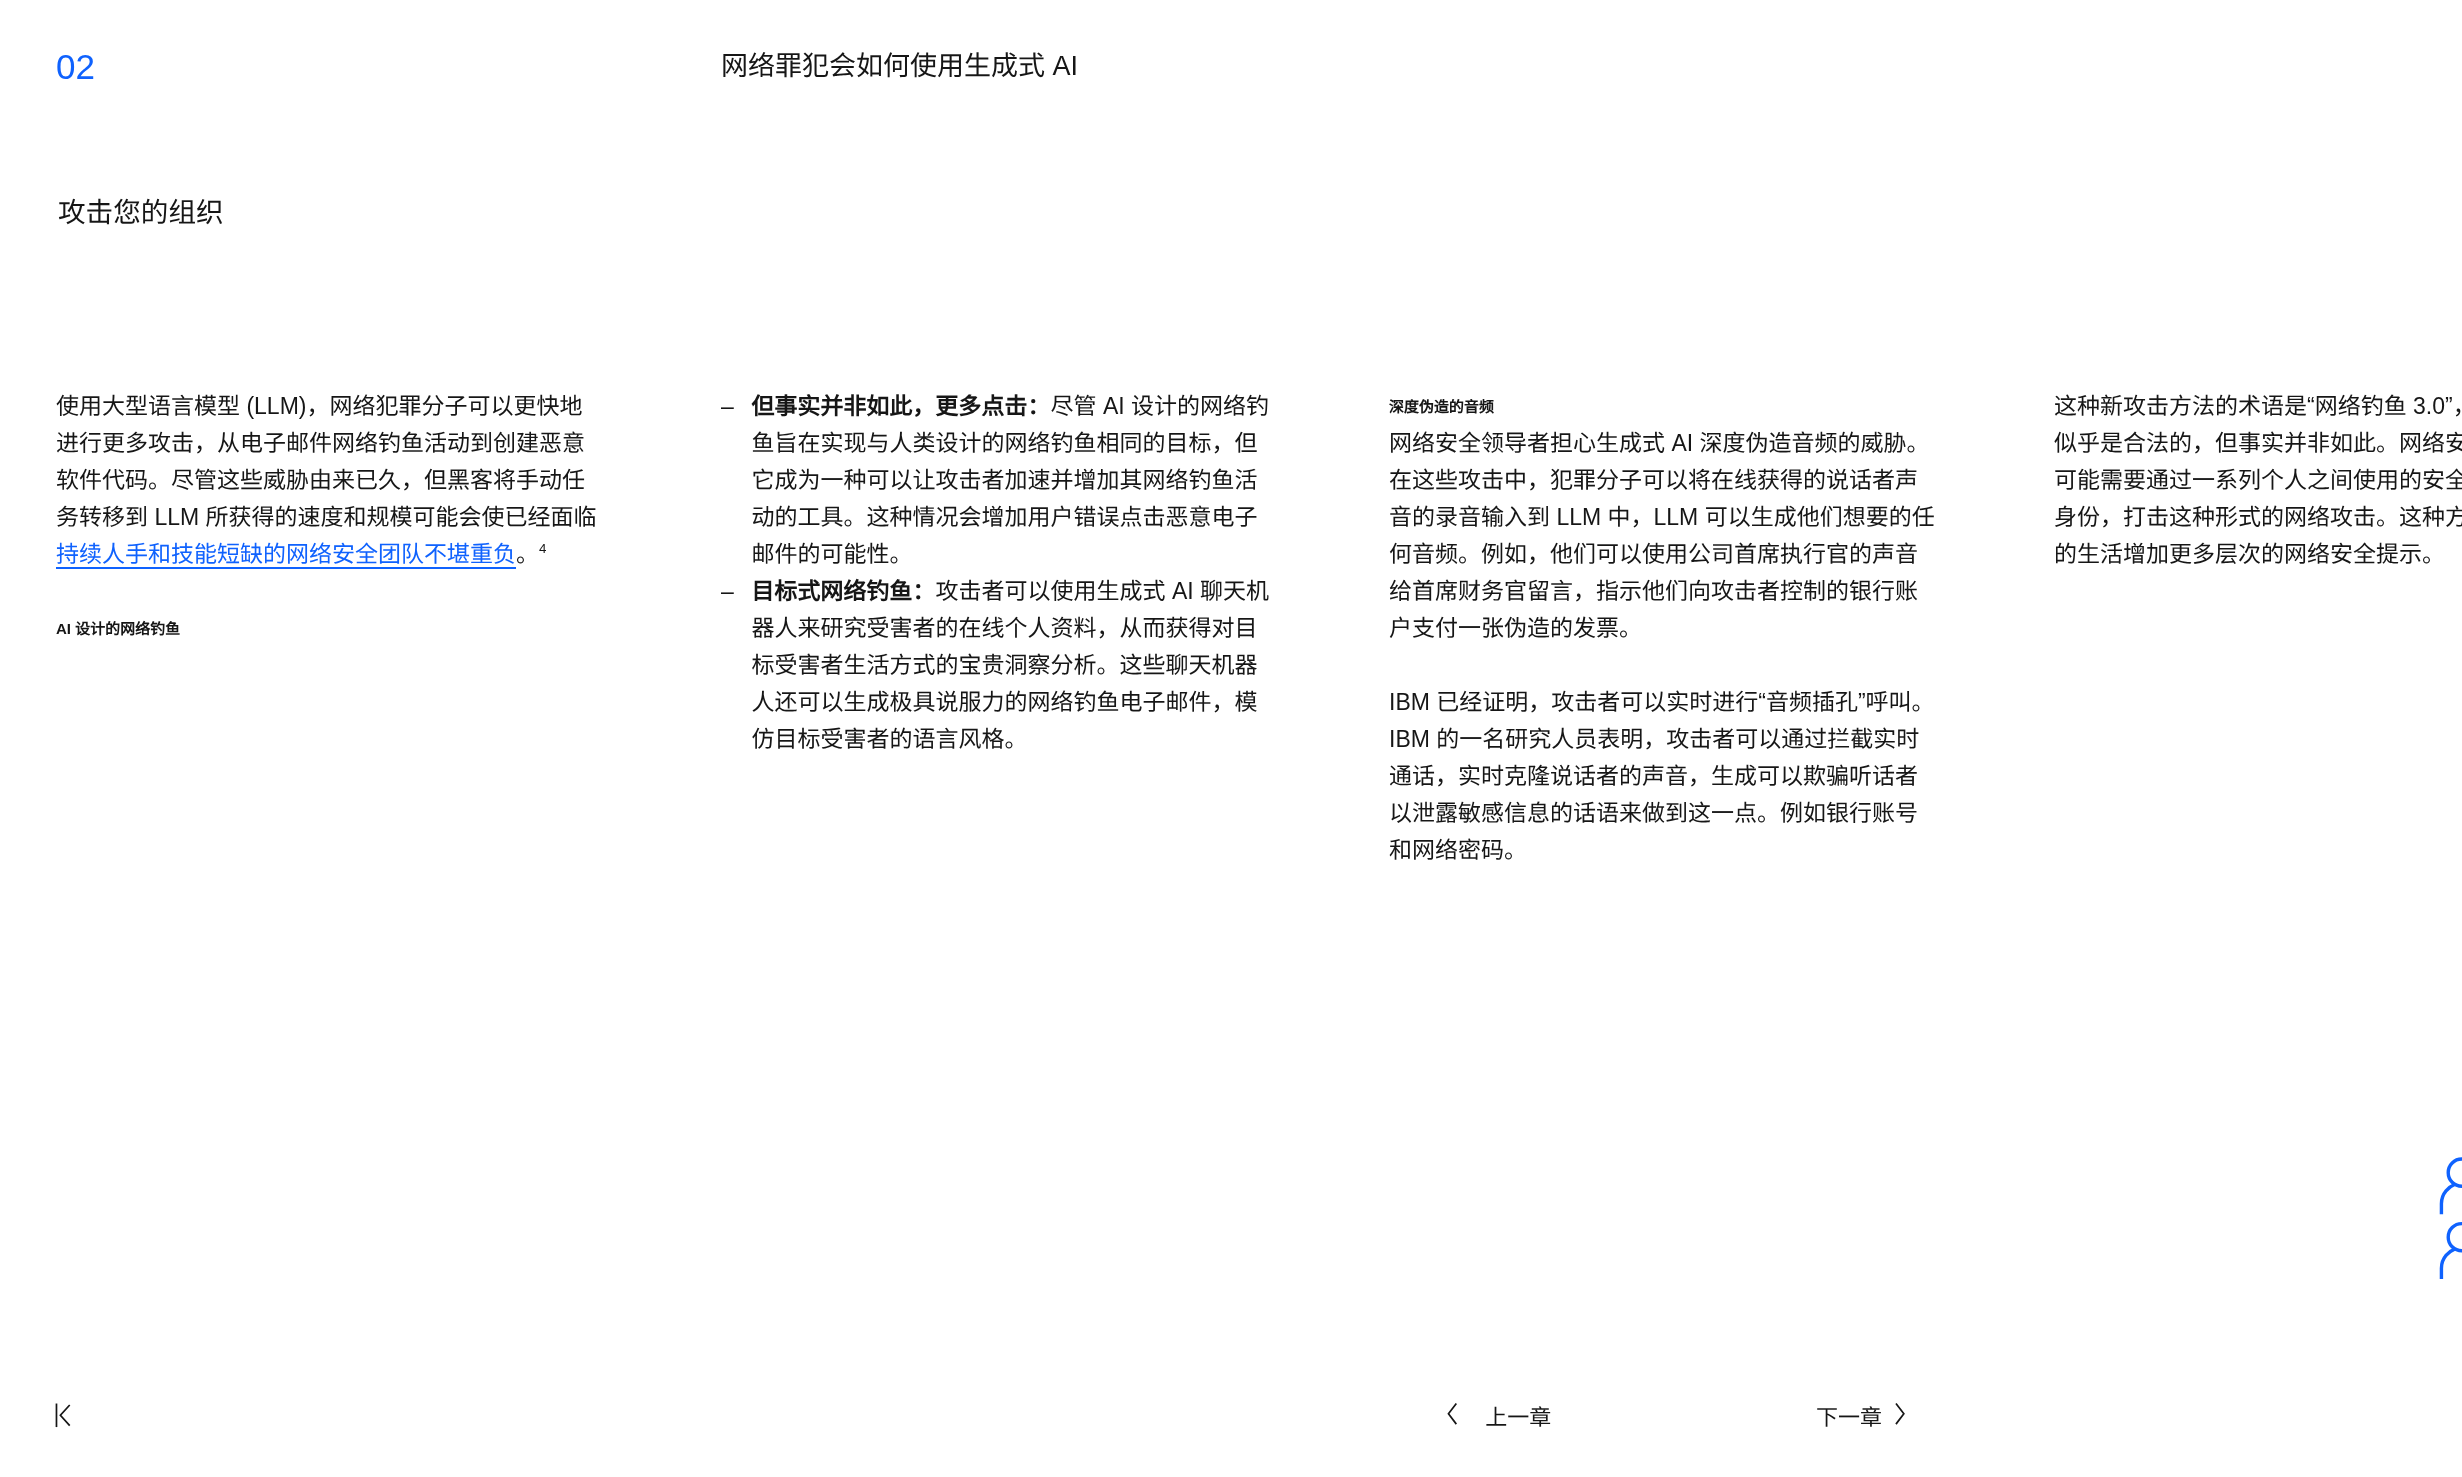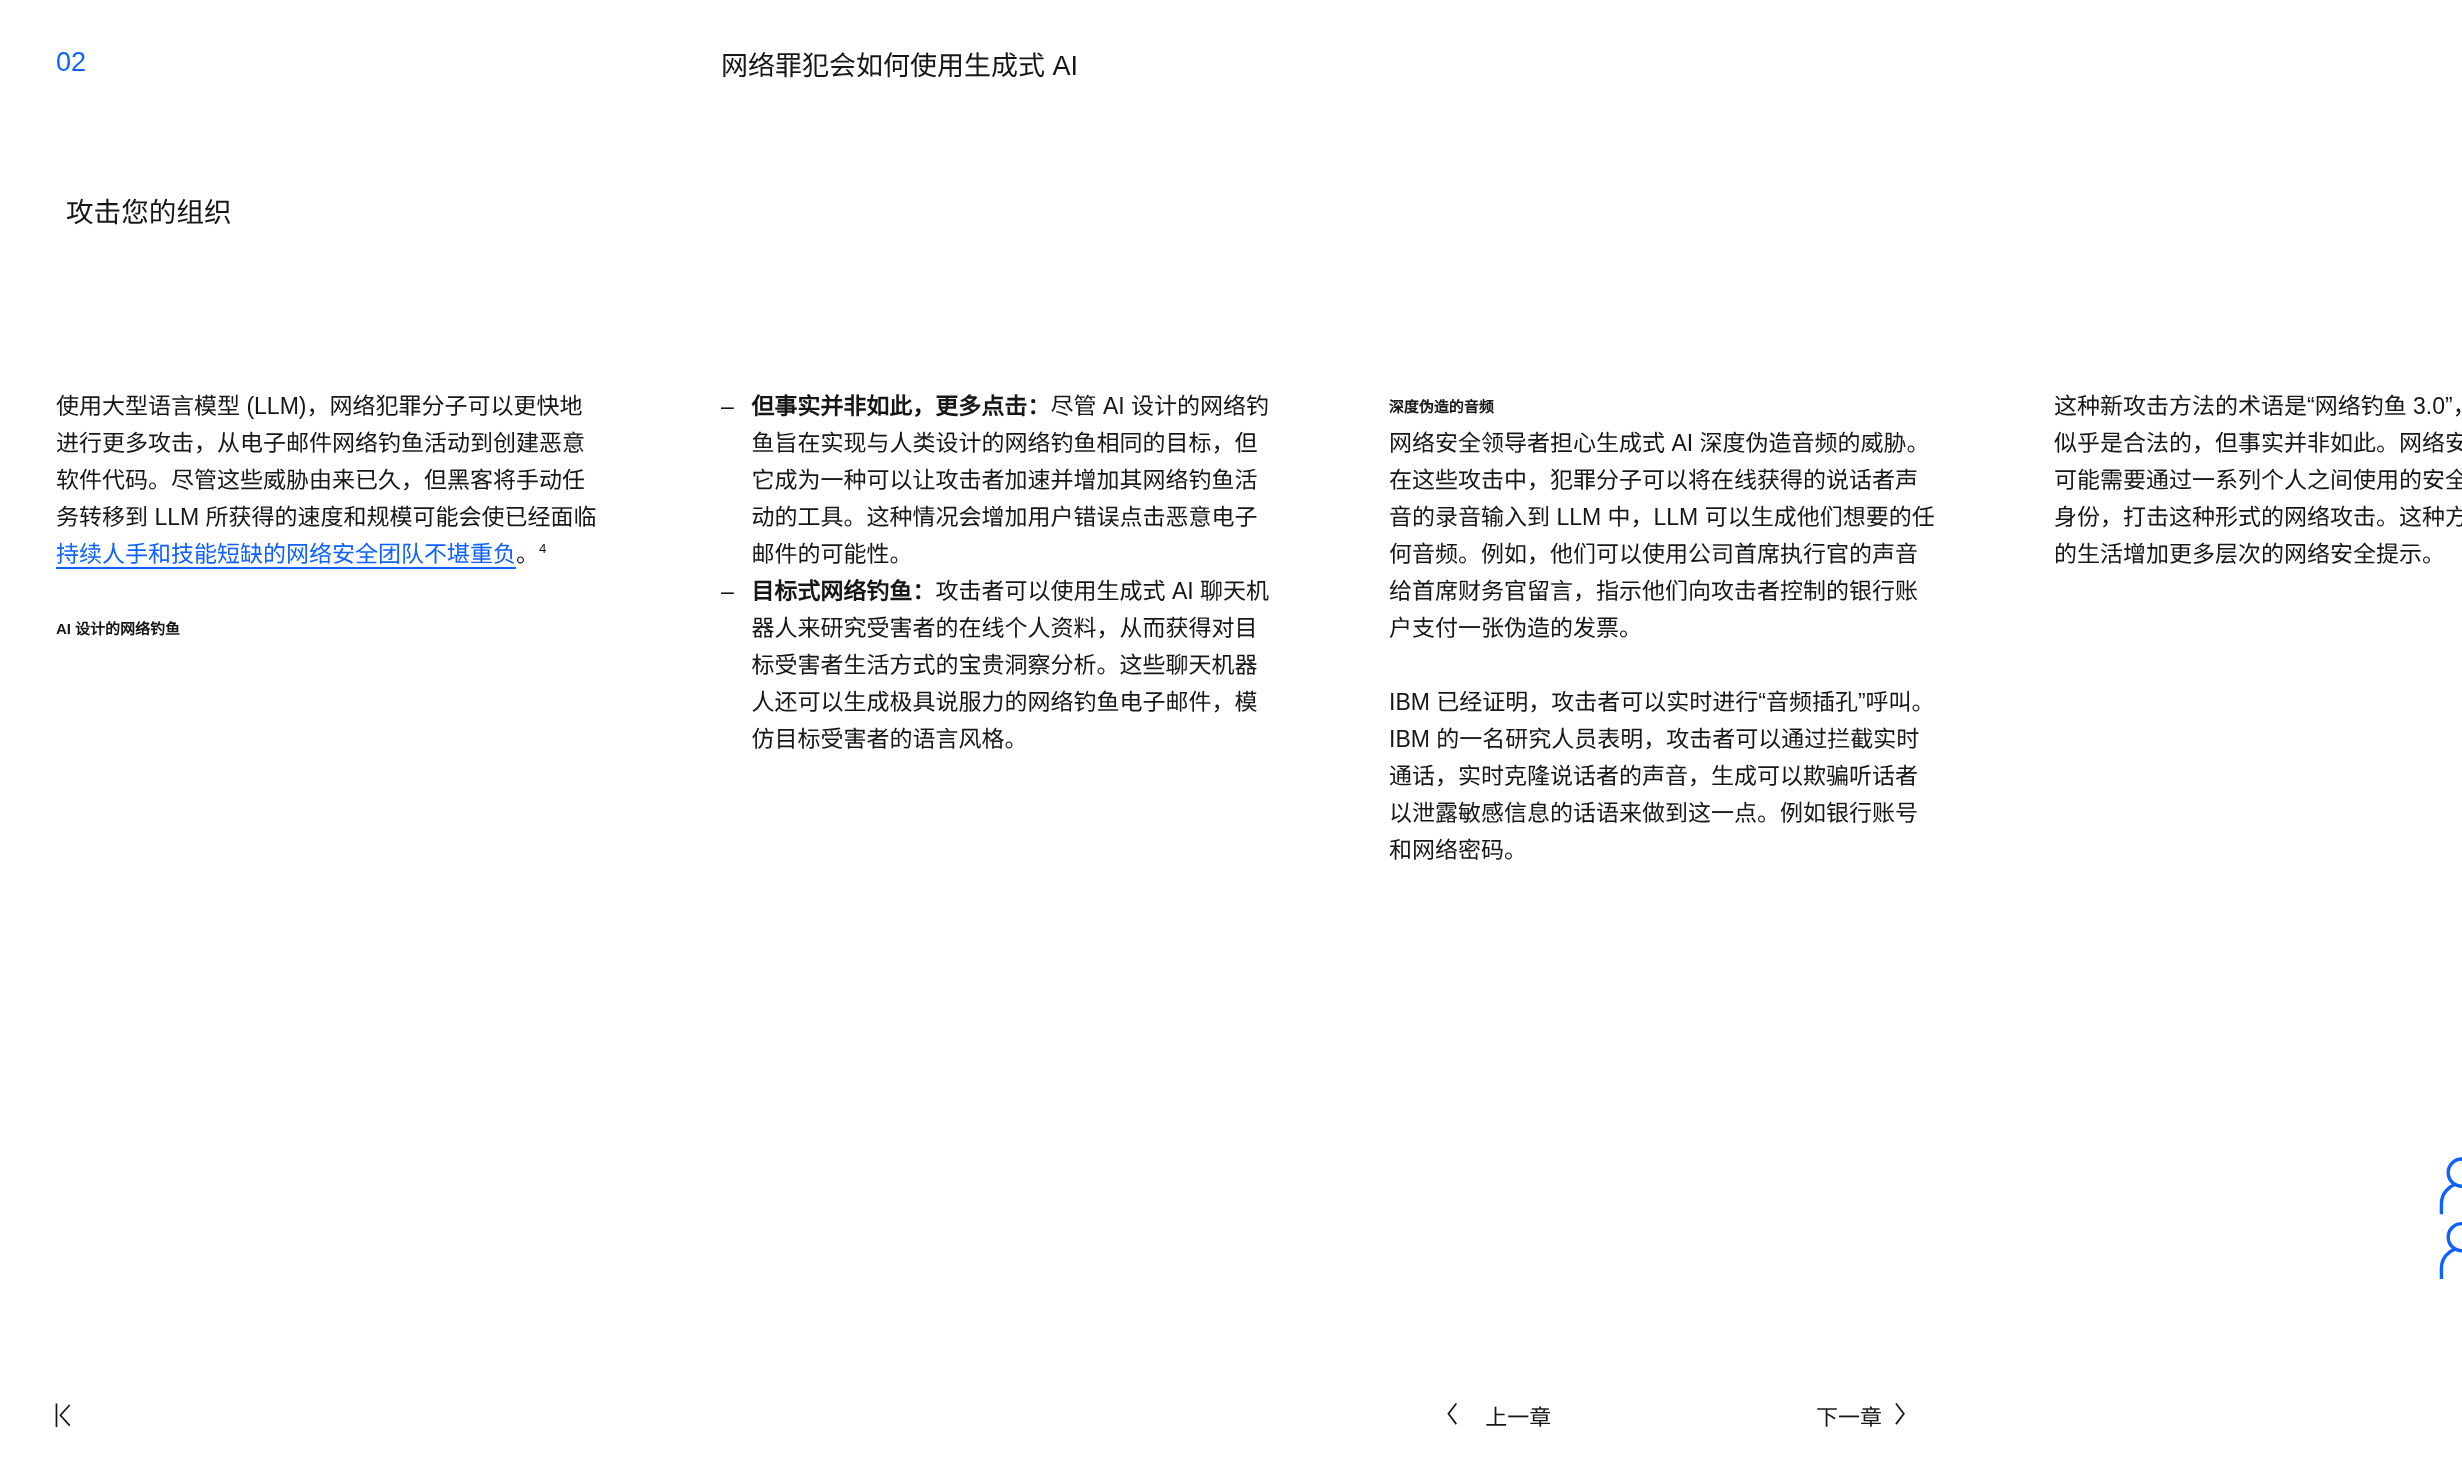--- a/index.html
+++ b/index.html
@@ -1,24 +1,24 @@
 <!DOCTYPE html>
 <html lang="zh-CN" style="font-size:7.9px"><head>
 <meta charset="utf-8">
 <style>
   html,body{margin:0;padding:0;background:#ffffff;}
   .stage{
     position:relative;width:2626px;height:1477px;background:#ffffff;overflow:hidden;
     font-family:"Liberation Sans","DejaVu Sans",sans-serif;color:#161616;
   }
   
-  .page-marker{position:absolute;left:56px;top:49px;font-size:27px;line-height:1;color:#0f62fe;font-weight:400;}
+  .page-marker{position:absolute;left:56px;top:49px;font-size:35px;line-height:1;color:#0f62fe;font-weight:400;}
   .running-title{position:absolute;left:721px;top:53px;font-size:27px;line-height:1;font-weight:400;color:#161616;}
   
-  .section-title{position:absolute;left:66px;top:196px;margin:0;font-size:27.6px;line-height:1.2;font-weight:400;color:#161616;}
+  .section-title{position:absolute;left:58px;top:196px;margin:0;font-size:27.6px;line-height:1.2;font-weight:400;color:#161616;}
   
   .col{position:absolute;top:388px;width:548px;font-size:23px;line-height:37px;font-weight:400;text-align:left;}
   .col-1{left:56px;}
   .col-2{left:721px;}
   .col-3{left:1389px;}
   .col-4{left:2054px;}
   .col p{margin:0;}
   .col p.gap-below{margin-bottom:37px;}
   .col p.gap-above{margin-top:37px;}
   .col h3{margin:0;font-size:15px;line-height:37px;font-weight:700;}

